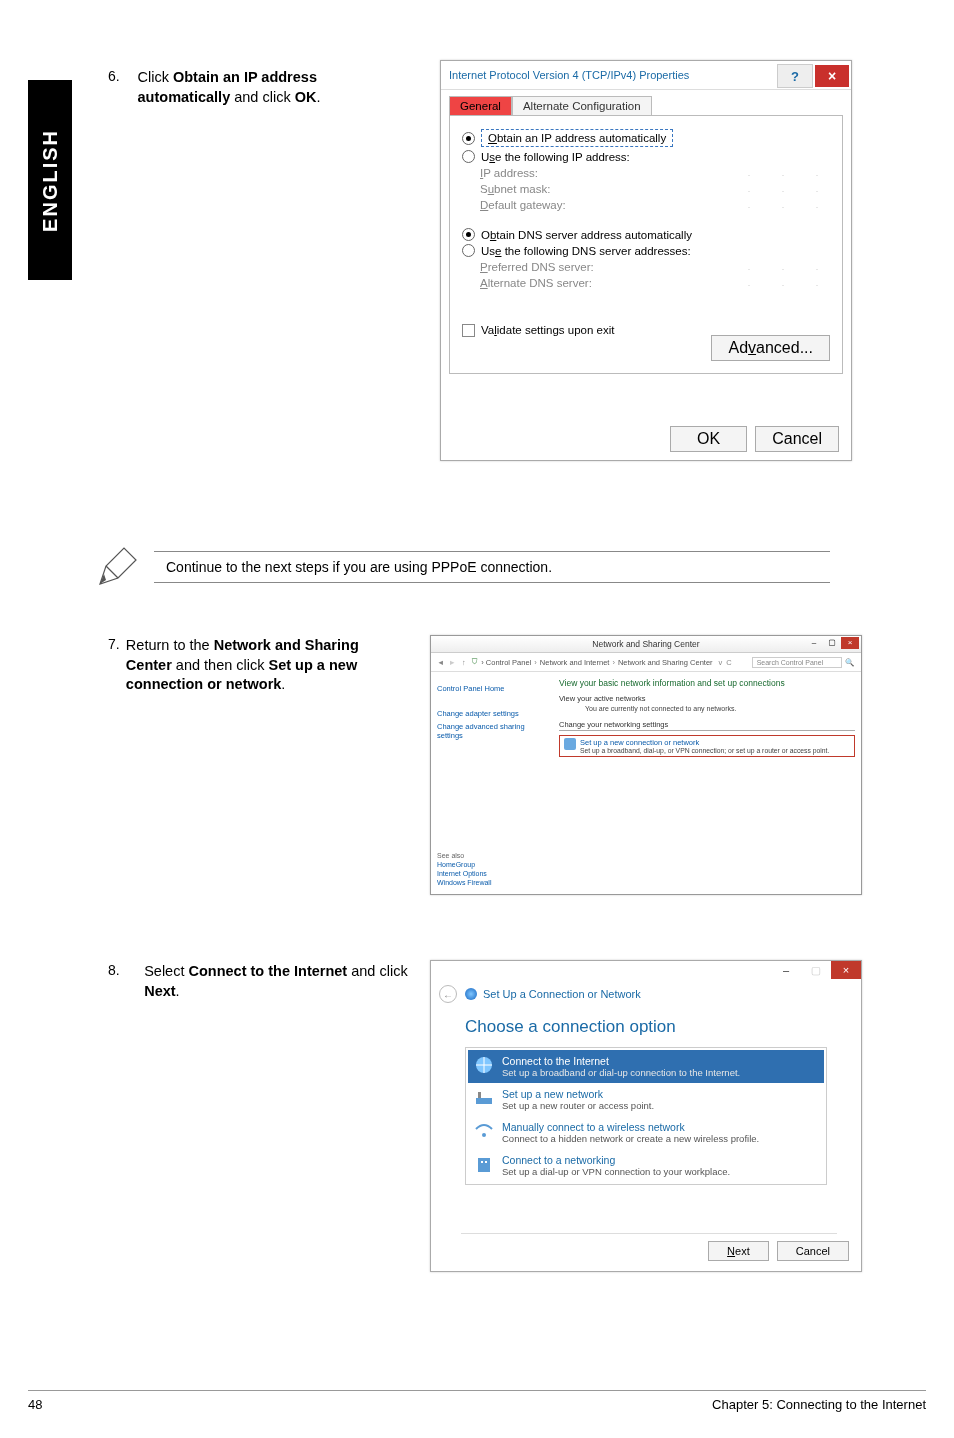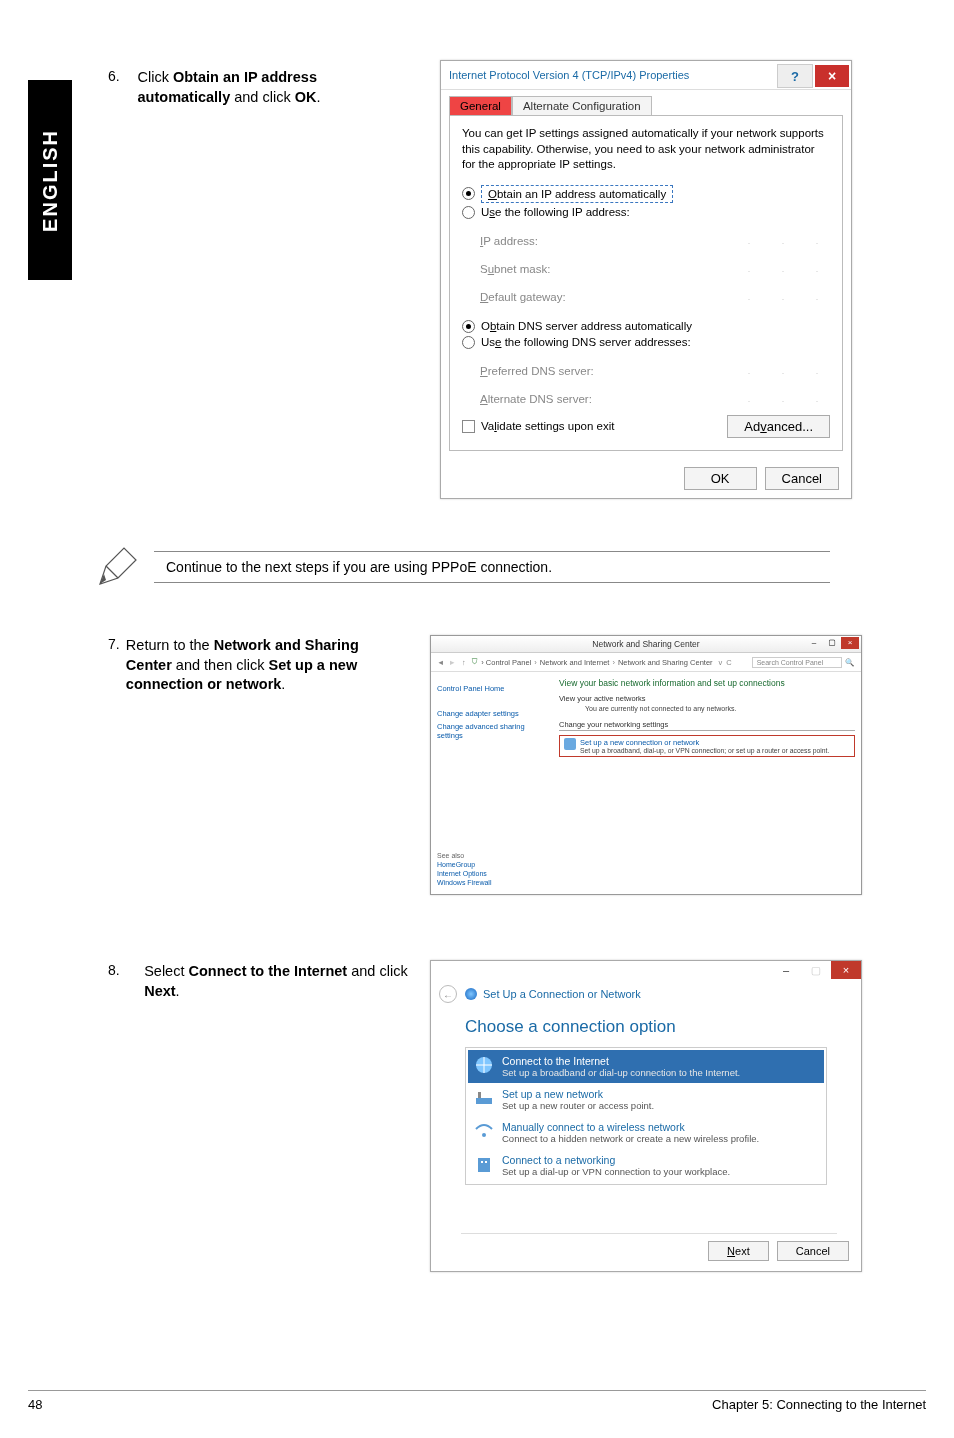--- a/index.html
+++ b/index.html
@@ -81,26 +81,26 @@
   .dialog1 .panel {
     border: 1px solid #bbb;
     margin: 0 8px 8px 8px;
     padding: 10px 12px 12px 12px;
   }
   .info { font-size: 11.5px; line-height: 1.35; margin-bottom: 12px; }
   .radio-row { display:flex; align-items:center; margin:3px 0; }
   .radio { width:11px; height:11px; border:1px solid #666; border-radius:50%; margin-right:6px; display:inline-flex; align-items:center; justify-content:center; }
   .radio.sel::after { content:""; width:5px; height:5px; border-radius:50%; background:#000; }
   .dashed-sel { border:1px dashed #3a77c0; padding: 2px 6px; }
-  .field-row { display:flex; align-items:center; margin:16px 0 4px 18px; color:#888; }
+  .field-row { display:flex; align-items:center; margin:4px 0 4px 18px; color:#888; }
   .field-row .flabel { flex:1; }
   .ip-boxes { display:flex; gap:12px; }
   .ip-boxes span { width:22px; text-align:center; border-bottom:0; color:#ccc; font-size:9px; letter-spacing:4px;}
   .chk { width:11px; height:11px; border:1px solid #888; margin-right:6px; display:inline-block; vertical-align:middle;}
-  .btn { border:1px solid #aaa; background:#f4f4f4; padding:3px 16px; font-size:13px; }
+  .btn { border:1px solid #aaa; background:#f4f4f4; padding:3px 16px; font-size:16px;margin-top:36px; }
   .btn-row { display:flex; justify-content:flex-end; gap:8px; padding: 8px 12px; }
   .group-gap { height:10px; }
   .validate-row { display:flex; align-items:center; margin-top:10px; }
   .validate-row .spacer { flex:1; }
 
   .note {
     position: absolute;
     left: 94px;
     top: 544px;
     width: 736px;
@@ -215,21 +215,20 @@
   <div class="titlebar">
     <div class="title">Internet Protocol Version 4 (TCP/IPv4) Properties</div>
     <div class="tb-btn tb-help">?</div>
     <div class="tb-btn tb-close">×</div>
   </div>
   <div class="tabs">
     <div class="tab">General</div>
     <div class="tab inactive">Alternate Configuration</div>
   </div>
   <div class="panel">
-    <div class="info">You can get IP settings assigned automatically if your network supports this capability. Otherwise, you need to ask your network administrator for the appropriate IP settings.</div>
 
     <div class="radio-row">
       <span class="radio sel"></span>
       <span class="dashed-sel"><span class="u">O</span>btain an IP address automatically</span>
     </div>
     <div class="radio-row">
       <span class="radio"></span>
       <span>U<span class="u">s</span>e the following IP address:</span>
     </div>
     <div class="field-row">

